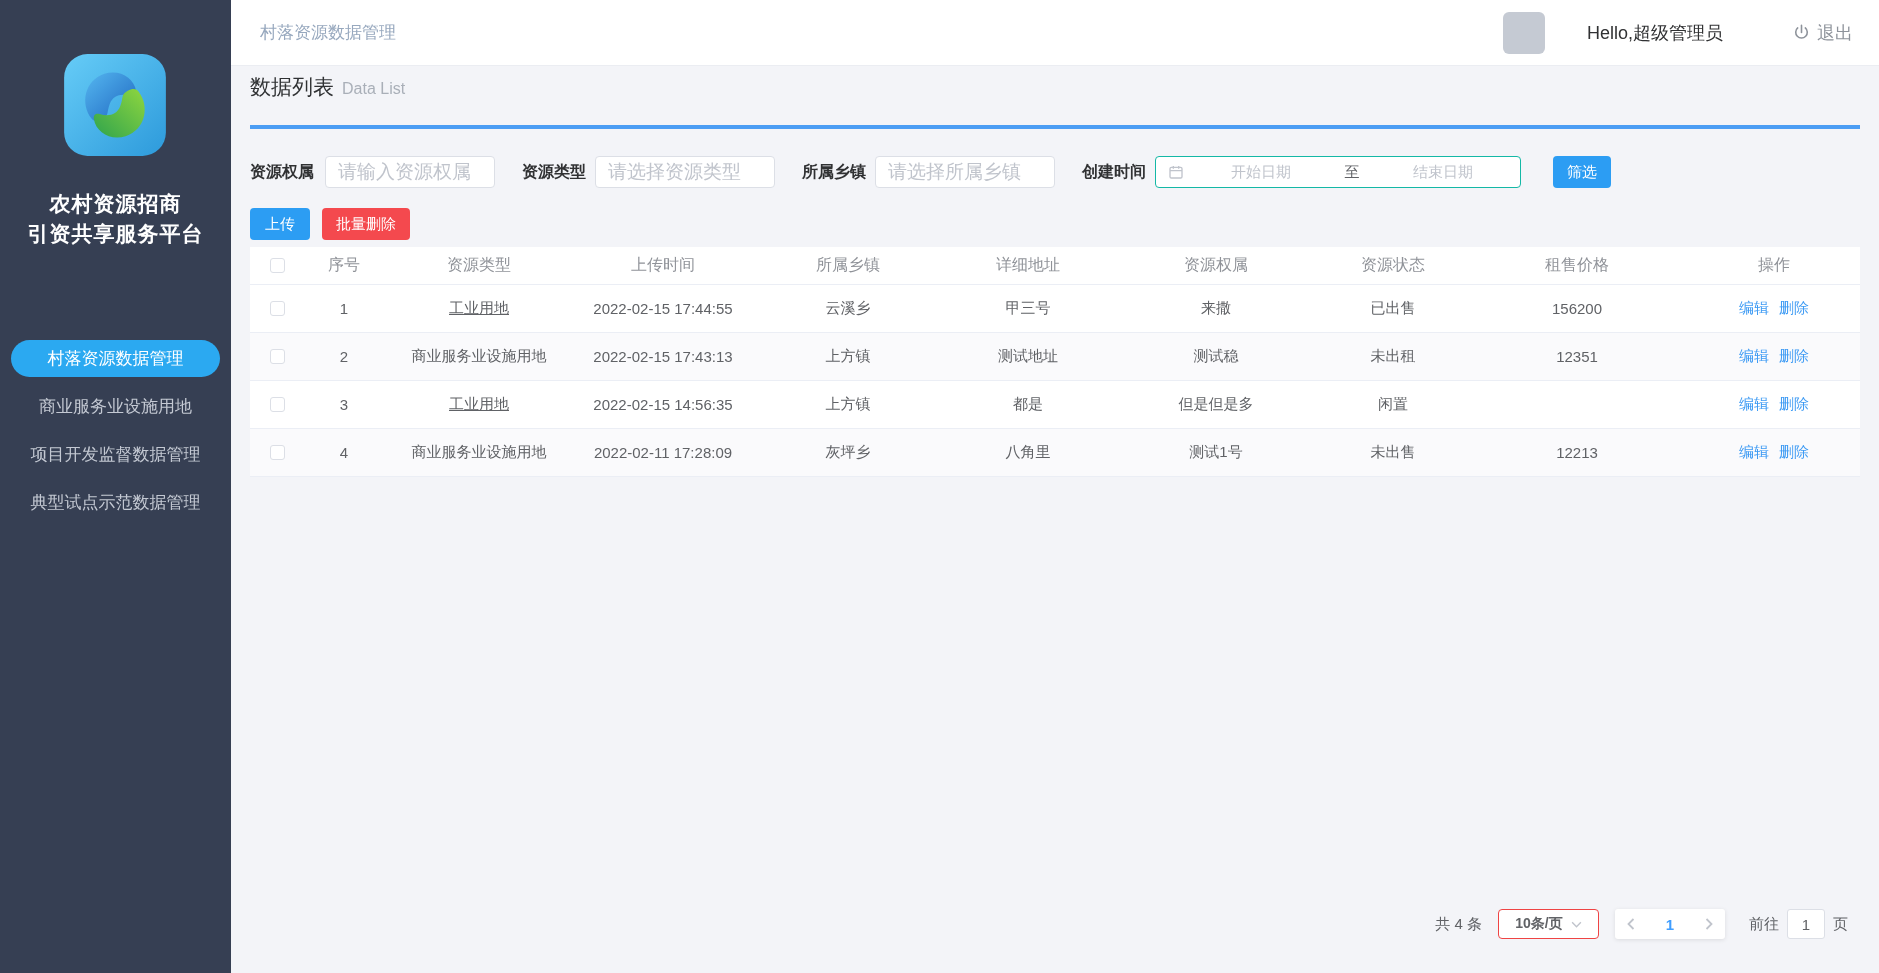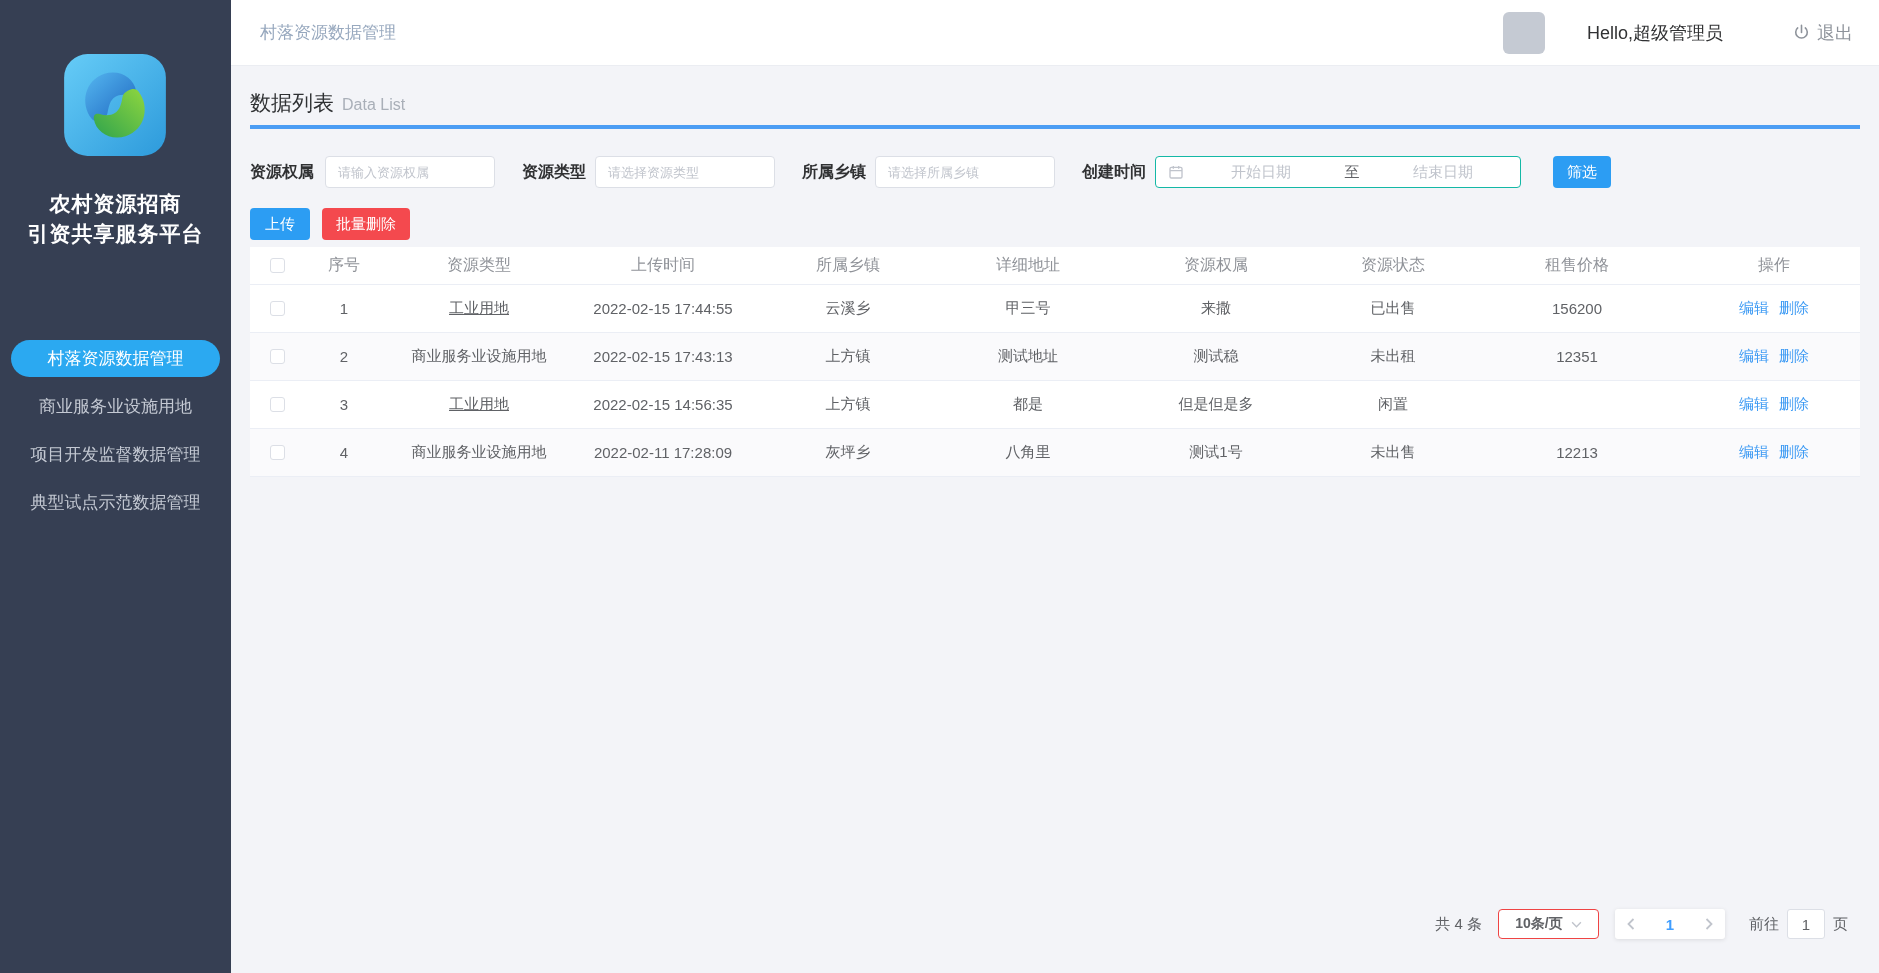--- a/index.html
+++ b/index.html
@@ -24,30 +24,30 @@
     border-bottom:1px solid #EBEDF2; display:flex; align-items:center; }
   .breadcrumb { margin-left:29px; font-size:17px; color:#97A8BE; }
   .header-right { margin-left:auto; display:flex; align-items:center; margin-right:26px;gap:23px; }
   .avatar { width:42px; height:42px; border-radius:6px; background:#C5CAD3; }
   .greeting { margin-left:19px; font-size:18px; color:#303133; }
   .logout { display:flex; align-items:center; margin-left:46px; cursor:pointer; }
   .logout-label { font-size:18px; color:#8E939B; margin-left:6px; }
 
   
   .content { position:absolute; left:231px; top:67px; width:1648px; height:906px; background:#F3F4F8; }
-  .page-title-row { position:absolute; left:19px; top:22px; display:flex; align-items:baseline; }
+  .page-title-row { position:absolute; left:19px; top:6px; display:flex; align-items:baseline; }
   .page-title { font-size:21px; color:#2F3133; font-weight:500; }
   .page-subtitle { font-size:16px; color:#A9AFB8; margin-left:8px; }
   .blue-divider { position:absolute; left:19px; top:58px; width:1610px; height:4px; background:#4B9DF4; }
 
   
   .filters { position:absolute; left:19px; top:89px; height:32px; display:flex; align-items:center; }
   .f-label { font-size:16px; font-weight:bold; color:#303133; white-space:nowrap; }
   .f-input { height:32px; background:#FFFFFF; border:1px solid #DCDFE6; border-radius:4px;
-    font-size:13px; color:#4d7c0f; padding:0 12px; outline:none;
+    font-size:19px; color:#4d7c0f; padding:0 12px; outline:none;
     font-family:"Liberation Sans","DejaVu Sans",sans-serif; }
   .f-input::placeholder { color:#C0C4CC; }
   .w170 { width:170px; margin-left:11px; }
   .w180 { width:180px; margin-left:9px; }
   .gap27 { margin-left:27px; }
   .daterange { width:366px; height:32px; margin-left:9px; background:#FFFFFF;
     border:1px solid #14b8a6; border-radius:4px; display:flex; align-items:center; }
   .daterange .cal { margin-left:12px; display:flex; }
   .dr-ph { flex:1; text-align:center; font-size:15px; color:#C0C4CC; }
   .dr-sep { width:28px; text-align:center; font-size:15px; color:#606266; }

